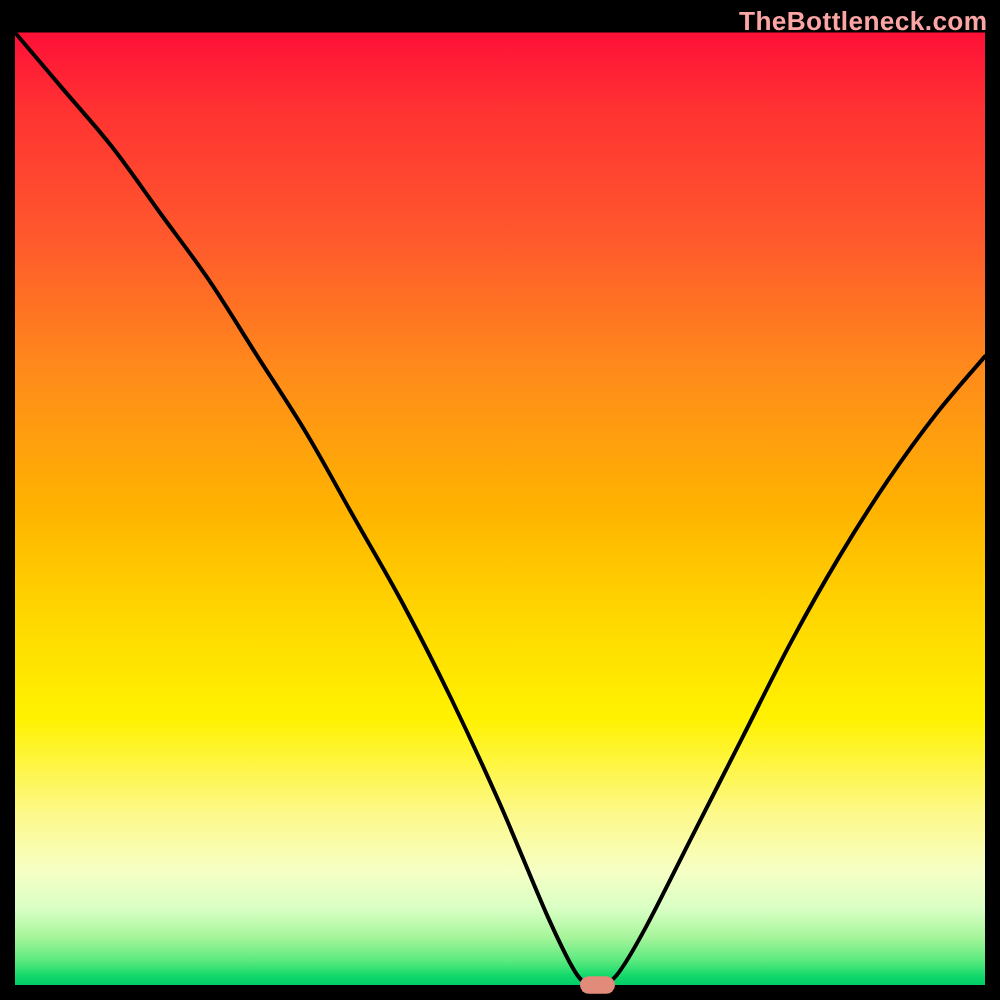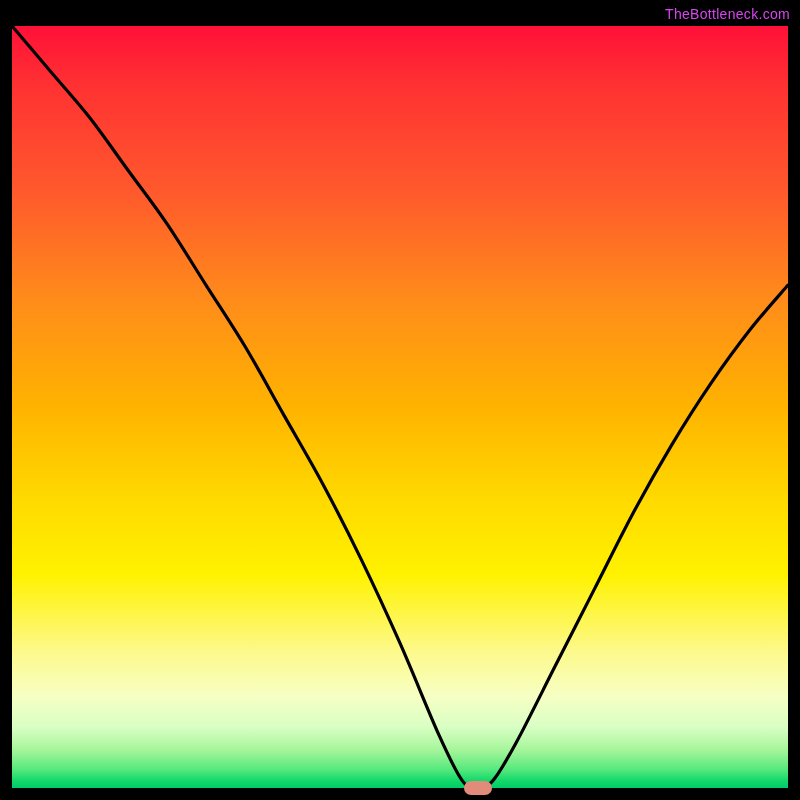--- a/index.html
+++ b/index.html
@@ -47,23 +47,23 @@
     left: 0;
     top: 0;
     width: 100%;
     height: 100%;
     overflow: visible;
   }
   .watermark {
     position: absolute;
     top: 6px;
     right: 10px;
-    color: #d946ef;
-    font-size: 14px;
-    font-weight: 400;
+    color: #fca5a5;
+    font-size: 21px;
+    font-weight: 700;
     letter-spacing: 0.3px;
     user-select: none;
   }
   .marker {
     position: absolute;
     width: 28px;
     height: 14px;
     border-radius: 7px;
     background: #e38b7a;
     transform: translate(-50%, -50%);

